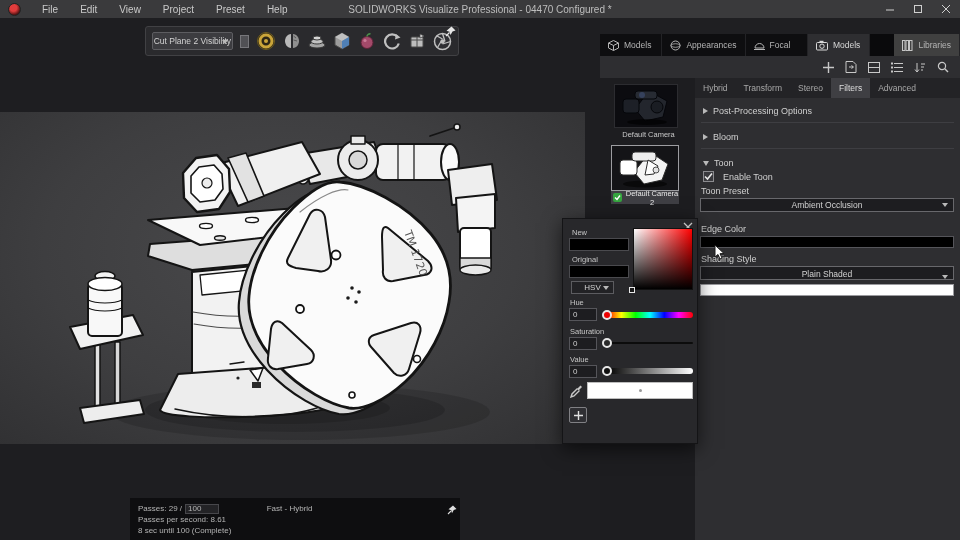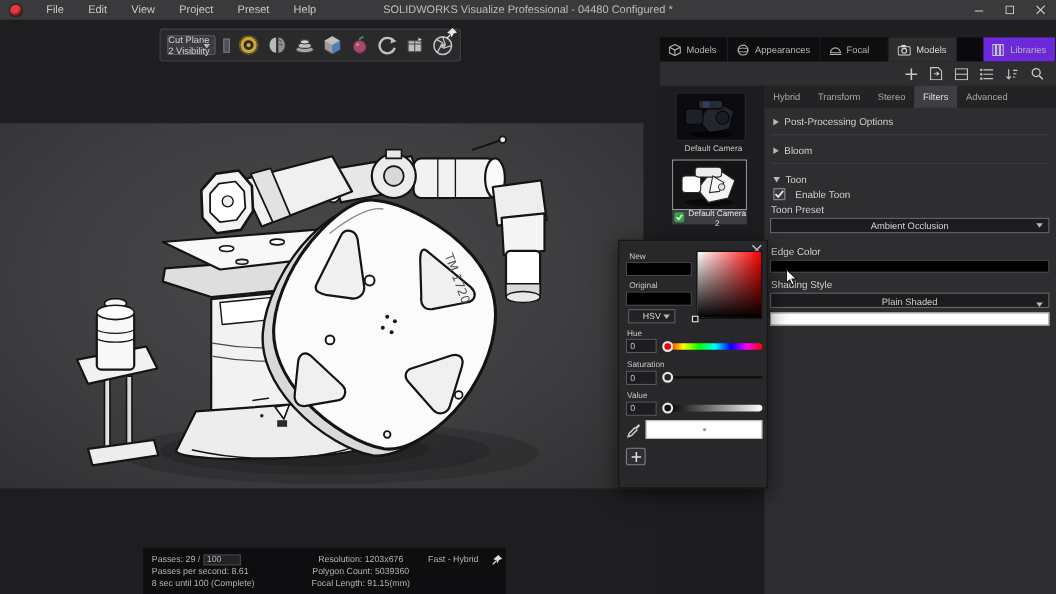--- a/index.html
+++ b/index.html
@@ -21,21 +21,21 @@
     justify-content:center; color:#cfcfcf; }
 
   
   #viewport { position:absolute; left:0; top:18px; width:600px; height:522px;
     background:#1e1e21; }
   #render { position:absolute; left:0; top:94px; width:585px; height:332px;
     background:radial-gradient(ellipse at 48% 42%, #49494b 0%, #3e3e40 55%, #303032 100%); }
   #render svg { position:absolute; inset:0; }
 
   
-  #float-toolbar { position:absolute; left:145px; top:8px; width:274px; height:30px;
+  #float-toolbar { position:absolute; left:145px; top:8px; width:314px; height:30px;
     background:#2a2a2d; border:1px solid #414144; border-radius:3px;
     display:flex; align-items:center; padding:0 6px; gap:7px; z-index:20; }
   #cutplane-dd { width:122px; height:18px; background:#3c3c40; border:1px solid #5d5d61;
     border-radius:2px; display:flex; align-items:center; justify-content:center;
     position:relative; font-size:8.5px; color:#d2d2d2; }
   .caret { width:0; height:0; border-left:3.5px solid transparent;
     border-right:3.5px solid transparent; border-top:4px solid #b9b9b9; }
   #cutplane-dd .caret { position:absolute; right:4px; top:7px; }
   #cutplane-swatch { width:13px; height:13px; background:#515155; border:1px solid #77777b; }
   .tb-icon { width:20px; height:20px; display:flex; align-items:center; justify-content:center; }
@@ -53,21 +53,21 @@
   #status-pin { position:absolute; right:3px; top:3px; }
 
   
   #panel { position:absolute; left:600px; top:34px; width:360px; height:522px;
     background:#2e2e31; }
   #tabbar { position:absolute; left:0; top:0; width:360px; height:22px;
     background:#0a0a0c; display:flex; }
   .tab { display:flex; align-items:center; gap:5px; padding:0 8px; font-size:8.5px;
     color:#b5b5b5; background:#0e0e10; border-right:1px solid #232326; flex:1; }
   .tab.active { background:#2e2e31; color:#d8d8d8; }
-  .tab.lib { background:#6d28d9;margin-left:24px; }
+  .tab.lib { background:#404040;margin-left:24px; }
   #actionbar { position:absolute; left:0; top:22px; width:360px; height:22px;
     background:#2e2e31; display:flex; align-items:center; justify-content:flex-end;
     gap:9px; padding-right:10px; }
   .act-icon { width:14px; height:14px; display:flex; align-items:center; justify-content:center; }
 
   
   #camera-list { position:absolute; left:0; top:44px; width:95px; bottom:0;
     background:#1d1d20; }
   .cam-item { margin:6px 6px 0 8px; }
   .thumb { width:64px; height:44px; background:#0d0d10; border:1px solid #2c2c30;
@@ -147,21 +147,21 @@
 <body>
 
 <div id="titlebar">
   <div id="logo"></div>
   <div class="menu-item">File</div>
   <div class="menu-item">Edit</div>
   <div class="menu-item">View</div>
   <div class="menu-item">Project</div>
   <div class="menu-item">Preset</div>
   <div class="menu-item">Help</div>
-  <div id="win-title">SOLIDWORKS Visualize Professional - 04480 Configured *</div>
+  <div id="win-title">SOLIDWORKS Visualize Professional - 04470 Configured *</div>
   <div id="win-controls">
     <div class="win-btn">
       <svg width="8" height="8">
           <line x1="0" y1="5" x2="8" y2="5" stroke="#cfcfcf" stroke-width="1"></line>
         </svg>
     </div>
     <div class="win-btn">
       <svg width="8" height="8">
           <rect x="0.5" y="0.5" width="7" height="7" fill="none" stroke="#cfcfcf"></rect>
         </svg>
@@ -338,25 +338,20 @@
   </div>
 
   <div id="status">
     <div class="col c1">
       <div style="display:flex;align-items:center;gap:3px;">
         <span>Passes: 29 /</span>
         <input id="passes-input" value="100" style="">
       </div>
       <div>Passes per second: 8.61</div>
       <div>8 sec until 100 (Complete)</div>
-    </div>
-    <div class="col c2">
-      <div>Resolution: 1203x676</div>
-      <div>Polygon Count: 5039360</div>
-      <div>Focal Length: 91.15(mm)</div>
     </div>
     <div class="col c3">
       <div>Fast - Hybrid</div>
     </div>
     <div id="status-pin">
       <svg width="10" height="10">
           <path d="M6 0.5 L9.5 4 L6.8 5 L5 8.2 L4.2 5.3 L1.5 4.3 Z" fill="#dddddd"></path>
       <line x1="4" y1="6" x2="1" y2="9" stroke="#dddddd" stroke-width="1.1"></line>
         </svg>
     </div>

